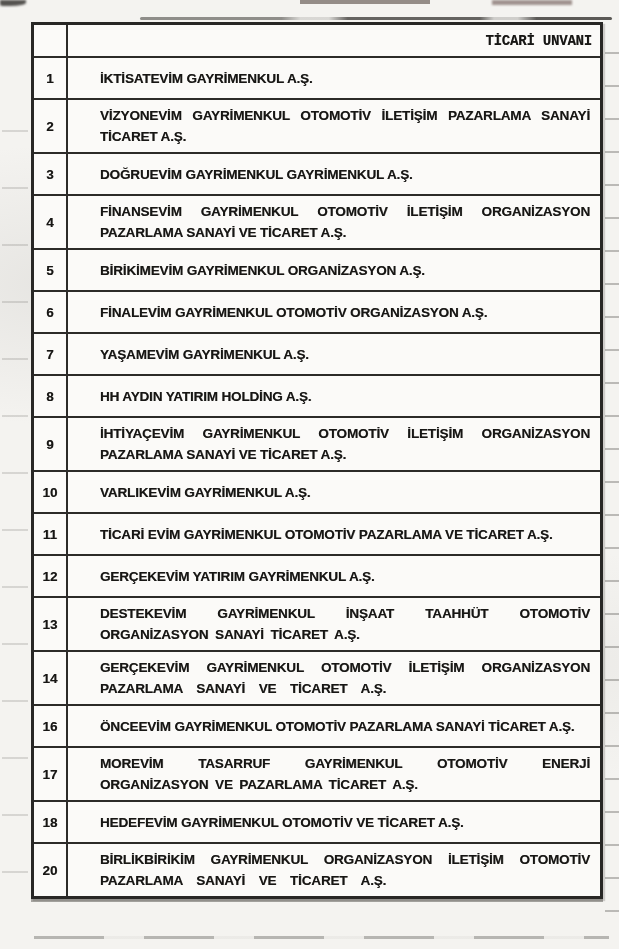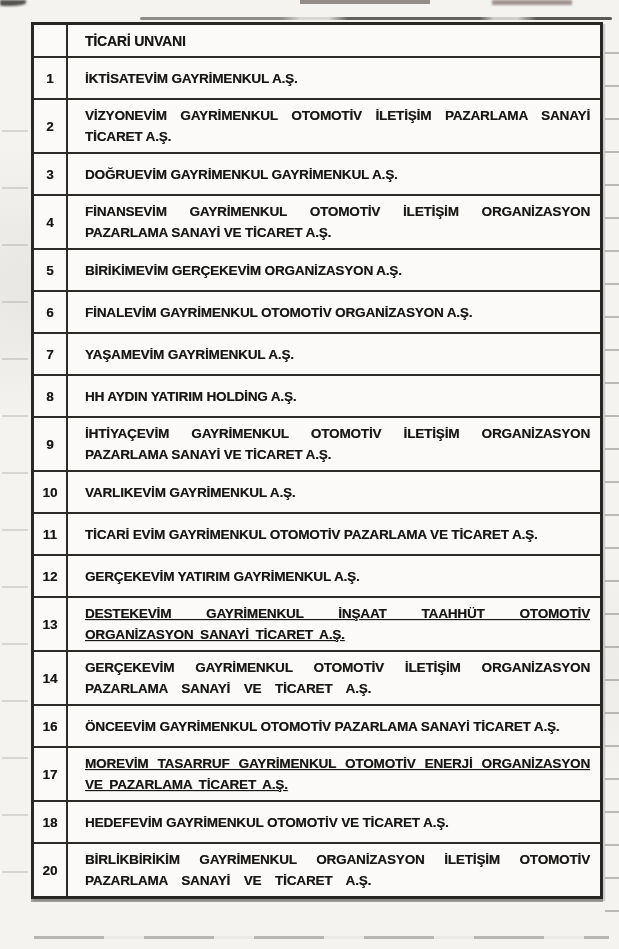--- a/index.html
+++ b/index.html
@@ -31,43 +31,44 @@
   }
   .doc-table th,
   .doc-table td {
     border: 2px solid #2c2b28;
     font-weight: bold;
     color: #171614;
     text-shadow: 0.3px 0.3px 0.4px rgba(30,28,25,0.55);
   }
   .doc-table th.title-cell {
     height: 31px;
-    text-align: left;
+    text-align: right;
     padding: 0 8px 0 17px;
     font-size: 14px;
     letter-spacing: -0.2px;
     white-space: nowrap;
+    font-family: Liberation Mono, monospace;
   }
   .doc-table .num-col {
     width: 30px;
   }
   .doc-table td.num {
     text-align: center;
     font-size: 13.5px;
     padding: 0 2px;
   }
   .doc-table td.name {
     height: 30px;
-    padding: 5px 10px 5px 17px;
+    padding: 5px 10px 5px 32px;
     font-size: 13.5px;
     line-height: 21px;
     letter-spacing: -0.15px;
     text-align: justify;
   }
-  tr.sp-med td.name { word-spacing: 3px; text-decoration: underline; }
+  tr.sp-med td.name { word-spacing: 3px; }
   tr.sp-wide td.name { word-spacing: 10px; }
 
   
   .artifact { position: absolute; pointer-events: none; }
   .a-topleft-blob {
     left: 0; top: 0; width: 26px; height: 6px;
     background: rgba(45,43,40,0.8);
     border-radius: 0 0 60% 20%;
     filter: blur(1px);
   }
@@ -134,21 +135,21 @@
       <tr>
     <td class="num">3</td>
     <td class="name">DOĞRUEVİM GAYRİMENKUL GAYRİMENKUL A.Ş.</td>
   </tr>
       <tr>
     <td class="num">4</td>
     <td class="name">FİNANSEVİM GAYRİMENKUL OTOMOTİV İLETİŞİM ORGANİZASYON PAZARLAMA SANAYİ VE TİCARET A.Ş.</td>
   </tr>
       <tr>
     <td class="num">5</td>
-    <td class="name">BİRİKİMEVİM GERÇEKEVİM ORGANİZASYON A.Ş.</td>
+    <td class="name">BİRİKİMEVİM GAYRİMENKUL ORGANİZASYON A.Ş.</td>
   </tr>
       <tr>
     <td class="num">6</td>
     <td class="name">FİNALEVİM GAYRİMENKUL OTOMOTİV ORGANİZASYON A.Ş.</td>
   </tr>
       <tr>
     <td class="num">7</td>
     <td class="name">YAŞAMEVİM GAYRİMENKUL A.Ş.</td>
   </tr>
       <tr>

